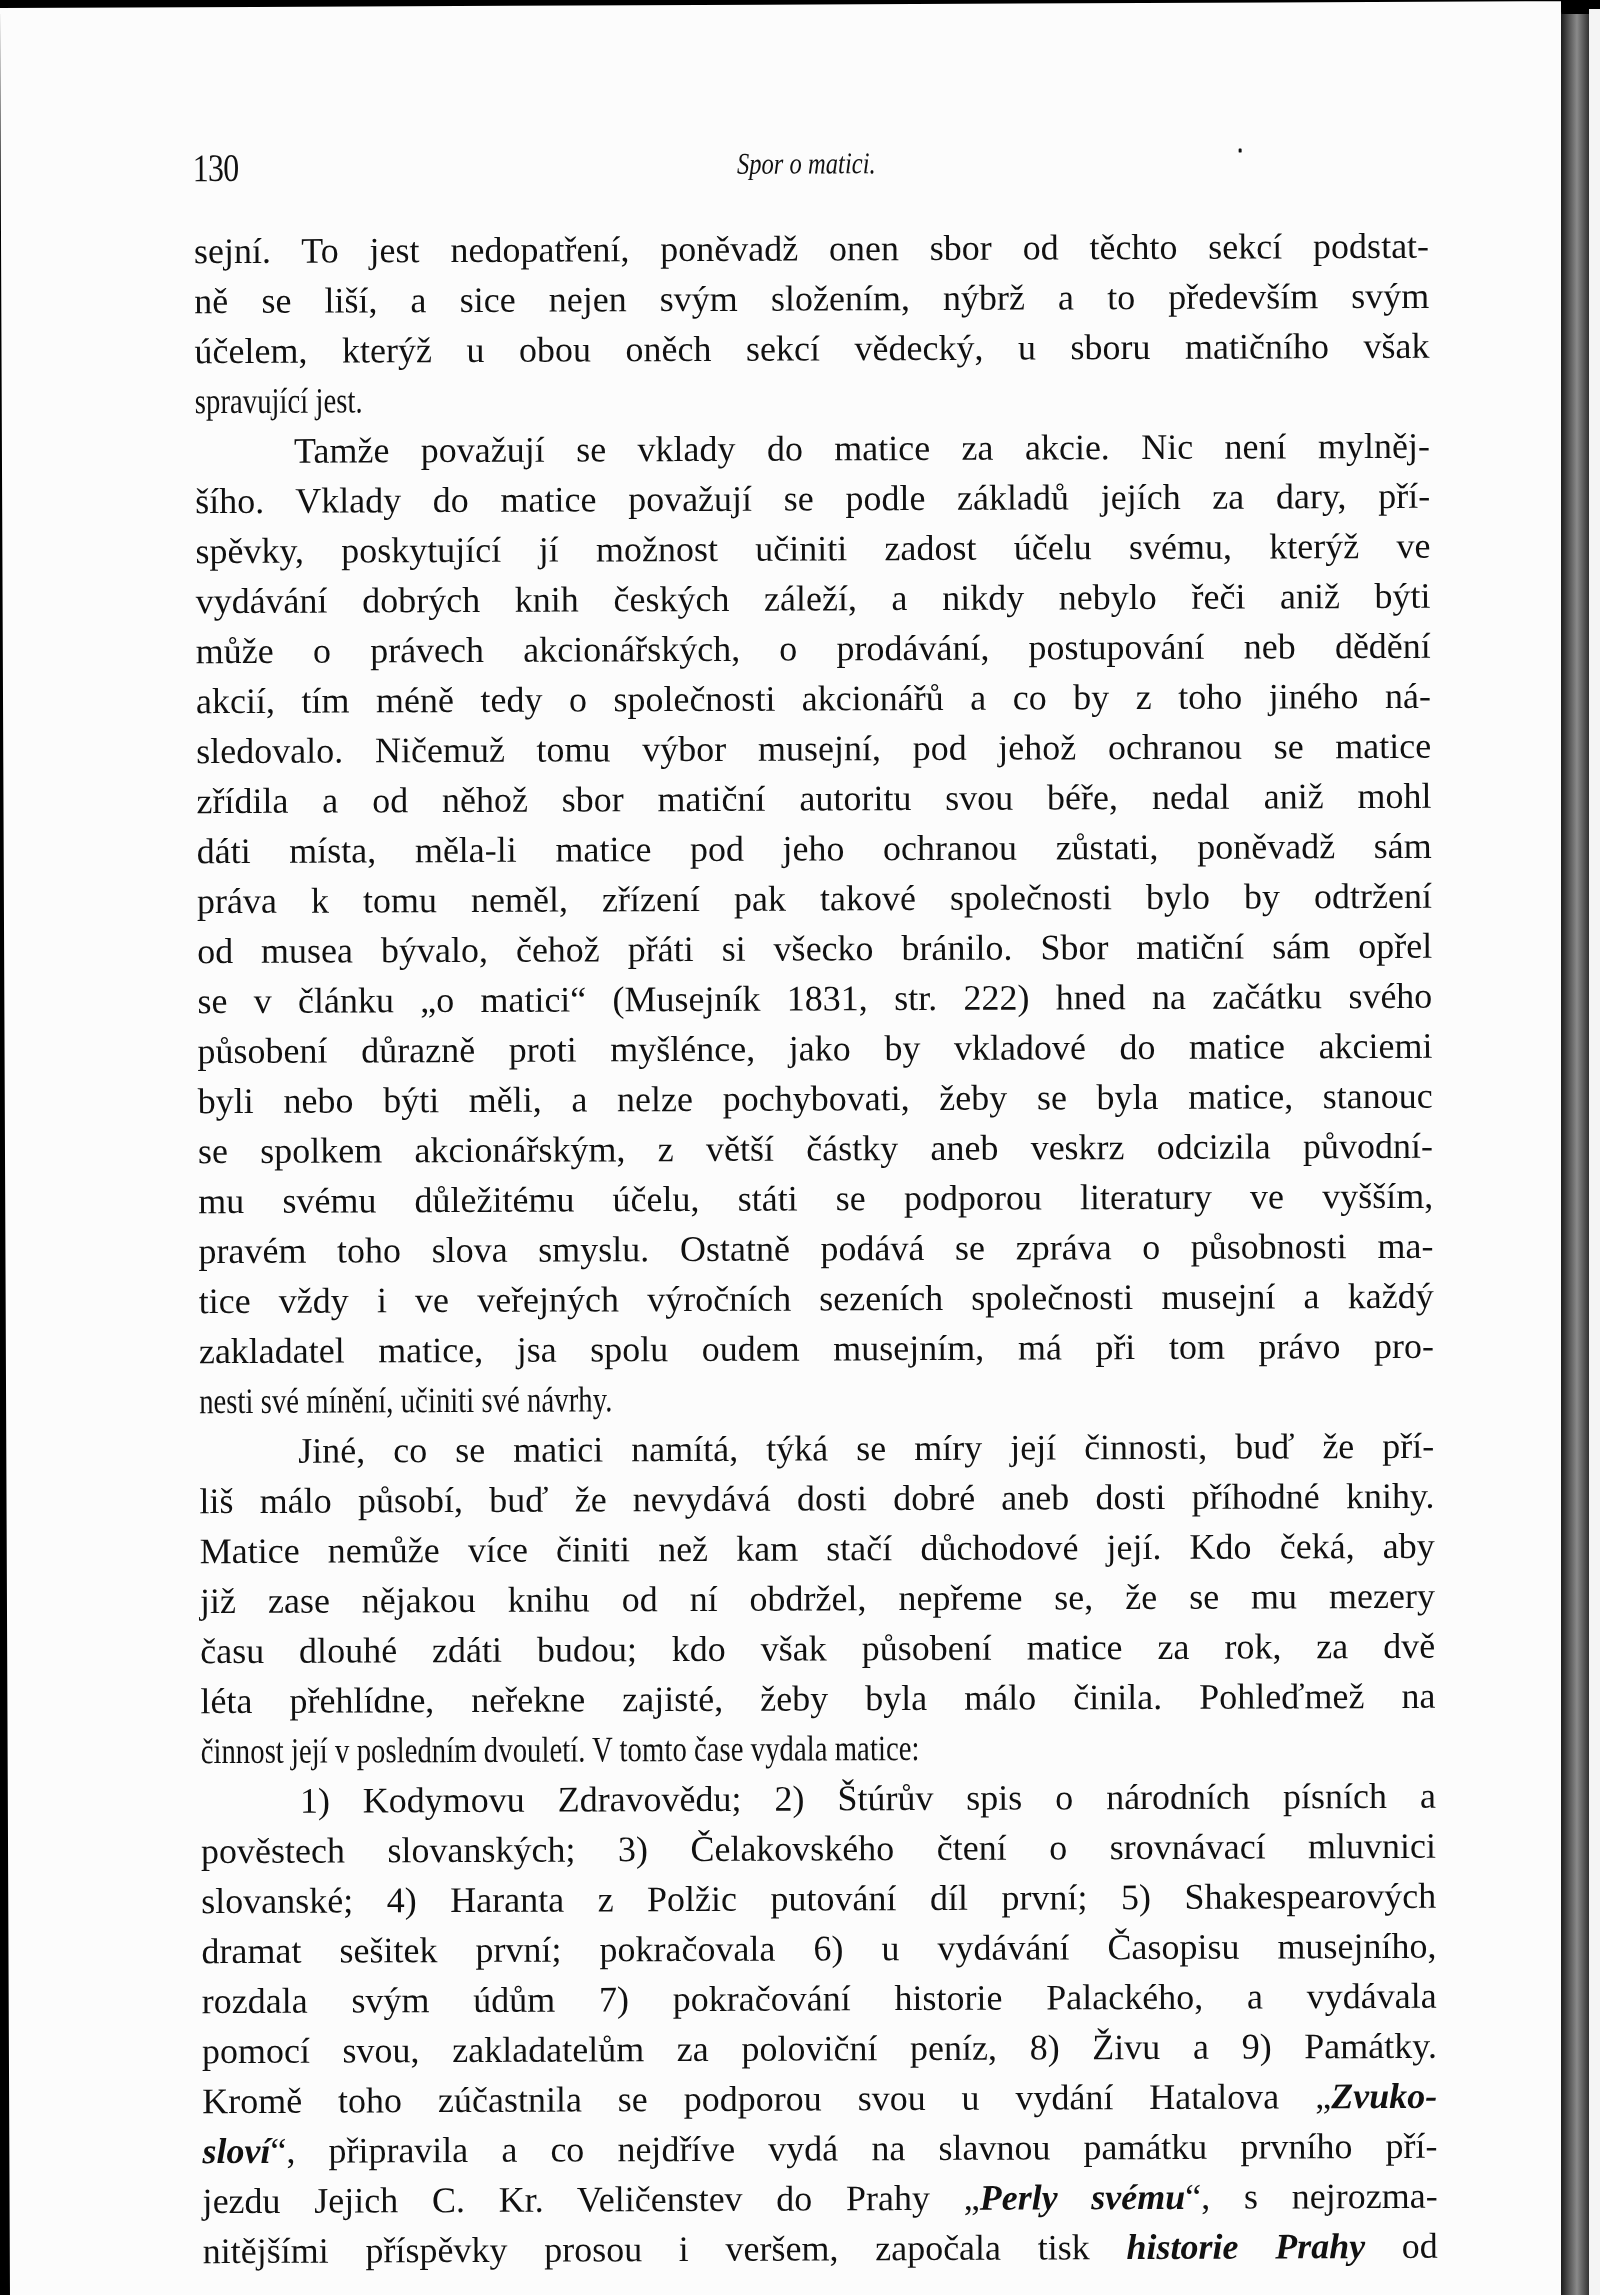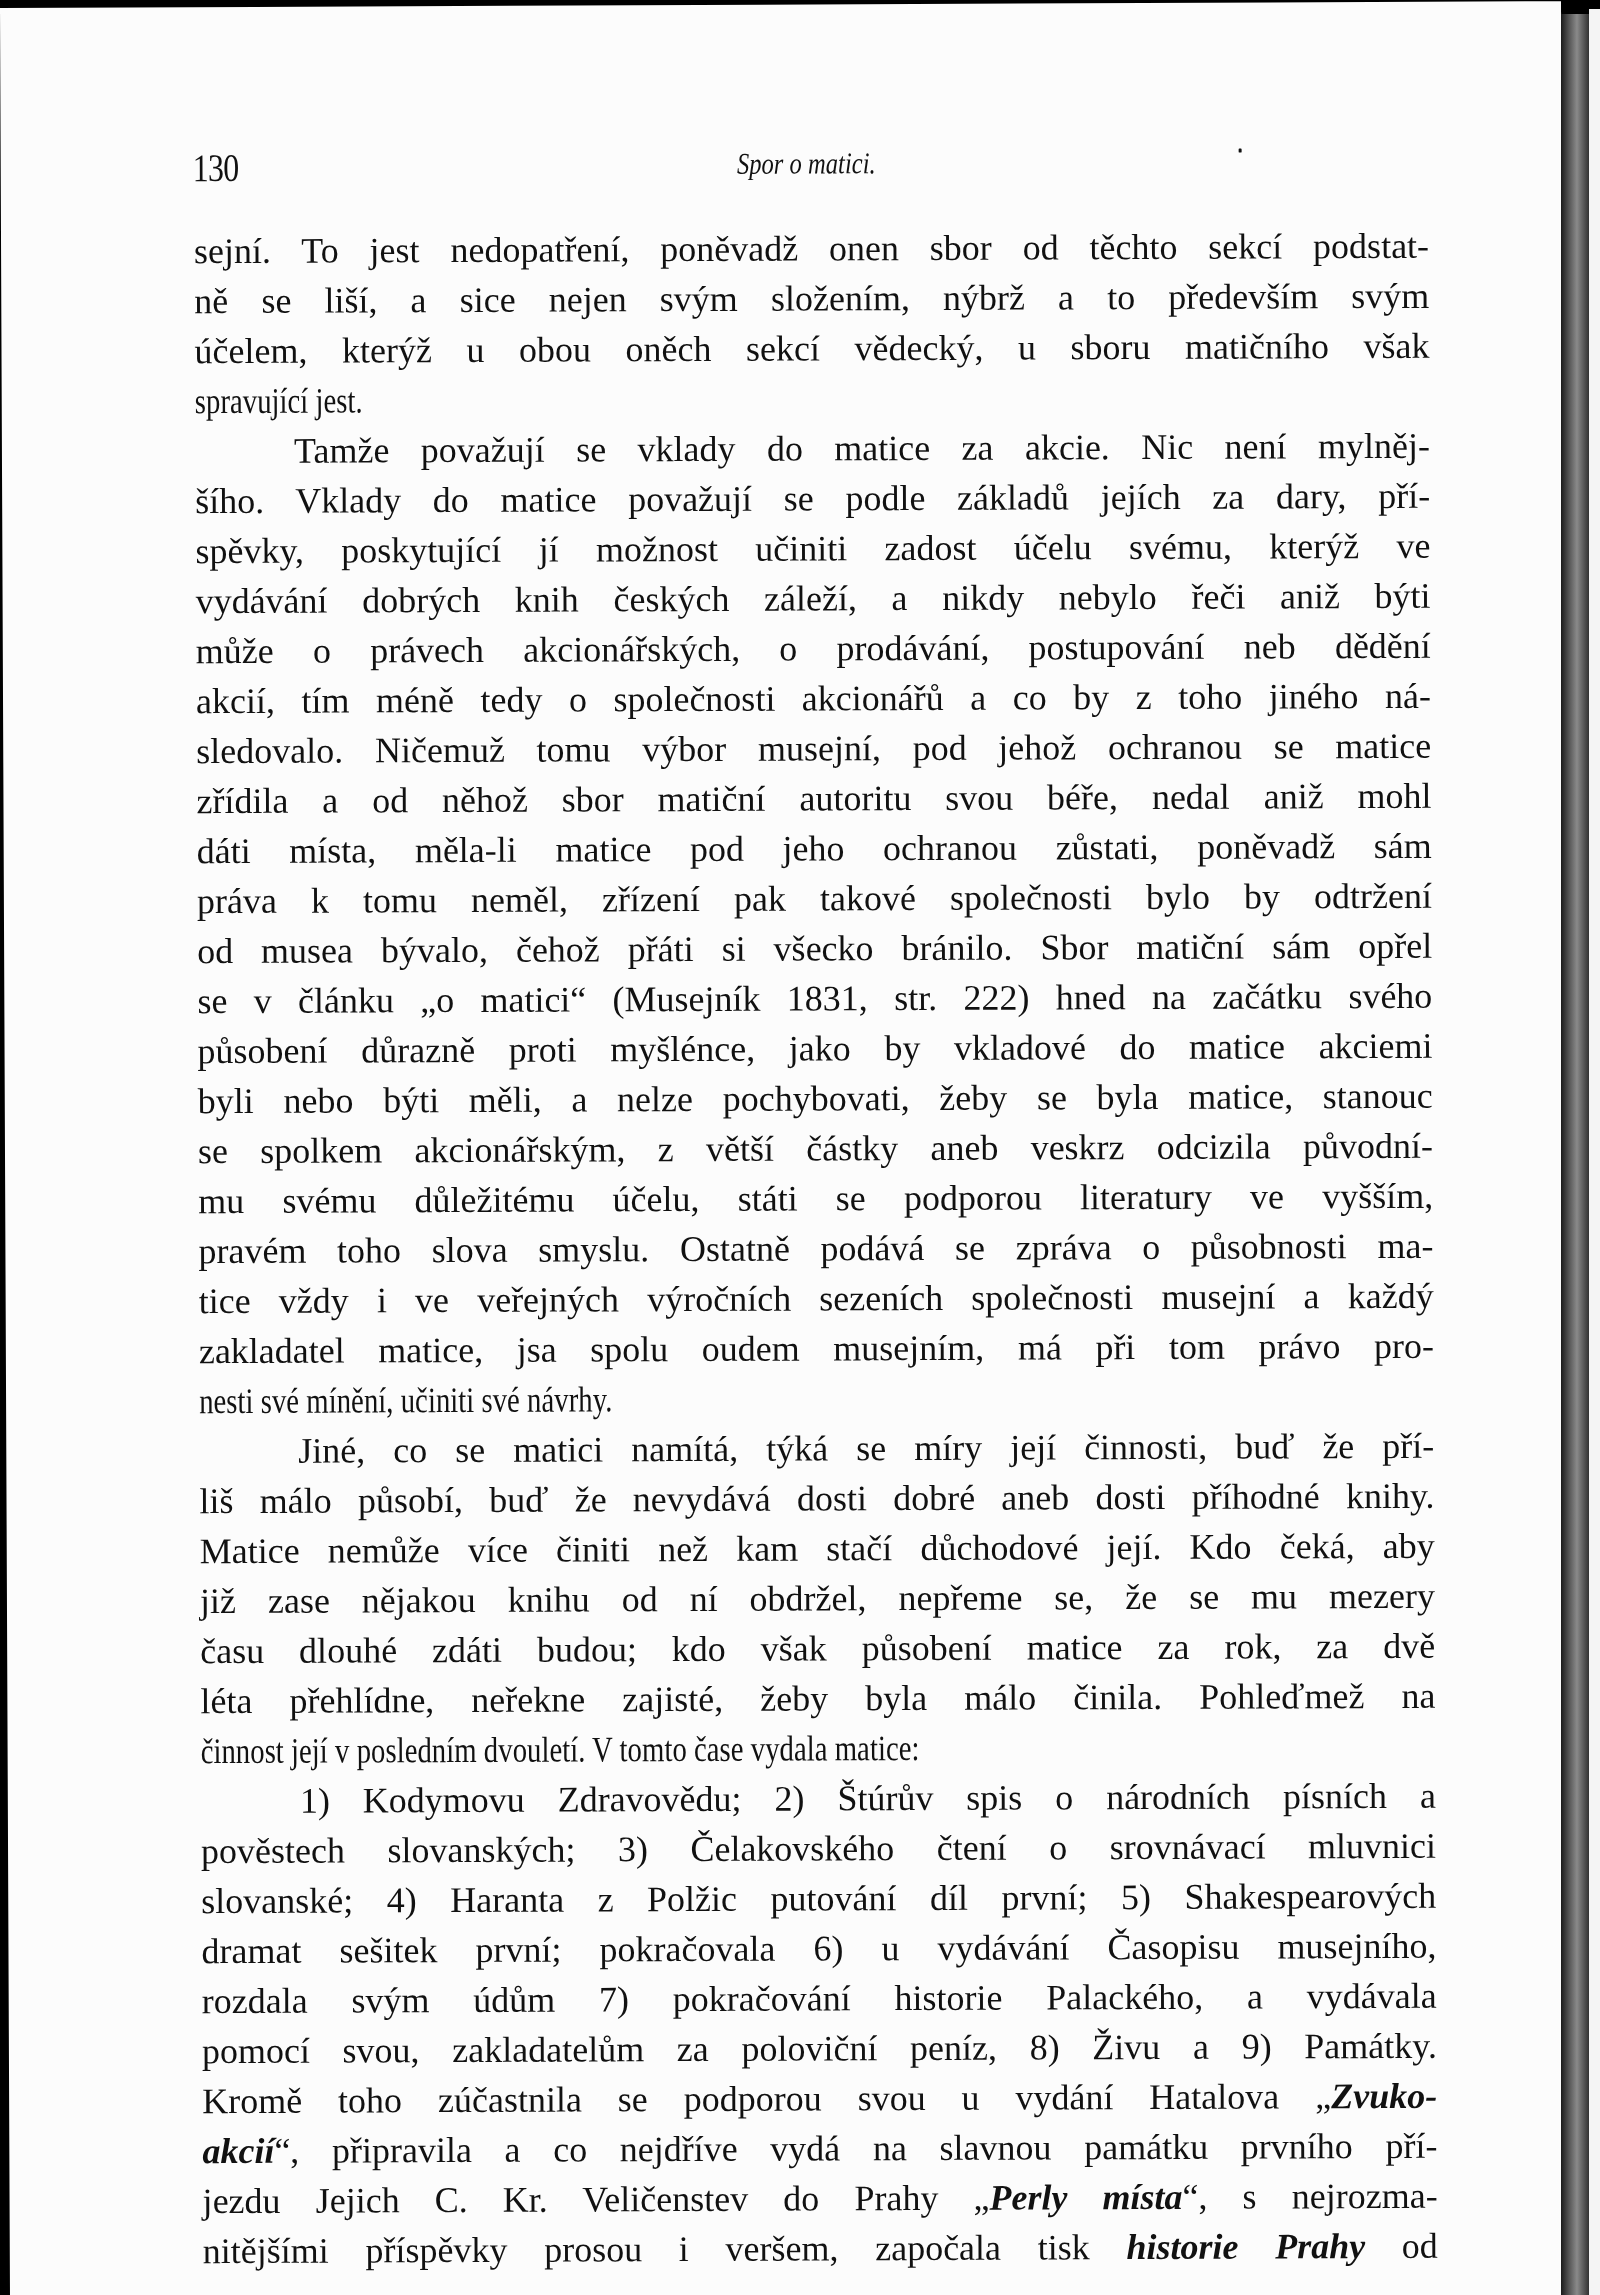--- a/index.html
+++ b/index.html
@@ -96,21 +96,21 @@
     <span class="line" style="transform: scaleX(1);">léta přehlídne, neřekne zajisté, žeby byla málo činila. Pohleďmež na</span>
     <span class="line last" style="transform: scaleX(0.8);">činnost její v posledním dvouletí. V tomto čase vydala matice:</span>
 
     <span class="line indent" style="transform: scaleX(1);">1) Kodymovu Zdravovědu; 2) Štúrův spis o národních písních a</span>
     <span class="line" style="transform: scaleX(1);">pověstech slovanských; 3) Čelakovského čtení o srovnávací mluvnici</span>
     <span class="line" style="transform: scaleX(1);">slovanské; 4) Haranta z Polžic putování díl první; 5) Shakespearových</span>
     <span class="line" style="transform: scaleX(1);">dramat sešitek první; pokračovala 6) u vydávání Časopisu musejního,</span>
     <span class="line" style="transform: scaleX(1);">rozdala svým údům 7) pokračování historie Palackého, a vydávala</span>
     <span class="line" style="transform: scaleX(1);">pomocí svou, zakladatelům za poloviční peníz, 8) Živu a 9) Památky.</span>
     <span class="line" style="transform: scaleX(1);"><span>Kromě toho zúčastnila se podporou svou u vydání Hatalova „</span><span class="it">Zvuko-</span></span>
-    <span class="line" style="transform: scaleX(1);"><span class="it">akcií</span><span>“, připravila a co nejdříve vydá na slavnou památku prvního pří-</span></span>
-    <span class="line" style="transform: scaleX(1);"><span>jezdu Jejich C. Kr. Veličenstev do Prahy „</span><span class="it">Perly místa</span><span>“, s nejrozma-</span></span>
+    <span class="line" style="transform: scaleX(1);"><span class="it">sloví</span><span>“, připravila a co nejdříve vydá na slavnou památku prvního pří-</span></span>
+    <span class="line" style="transform: scaleX(1);"><span>jezdu Jejich C. Kr. Veličenstev do Prahy „</span><span class="it">Perly svému</span><span>“, s nejrozma-</span></span>
     <span class="line" style="transform: scaleX(1);"><span>nitějšími příspěvky prosou i veršem, započala tisk </span><span class="it">historie Prahy</span><span> od</span></span>
   </div>
 </div>
 
 <div class="gutter"></div>
 <div class="edge"></div>
 
 
 </body></html>

